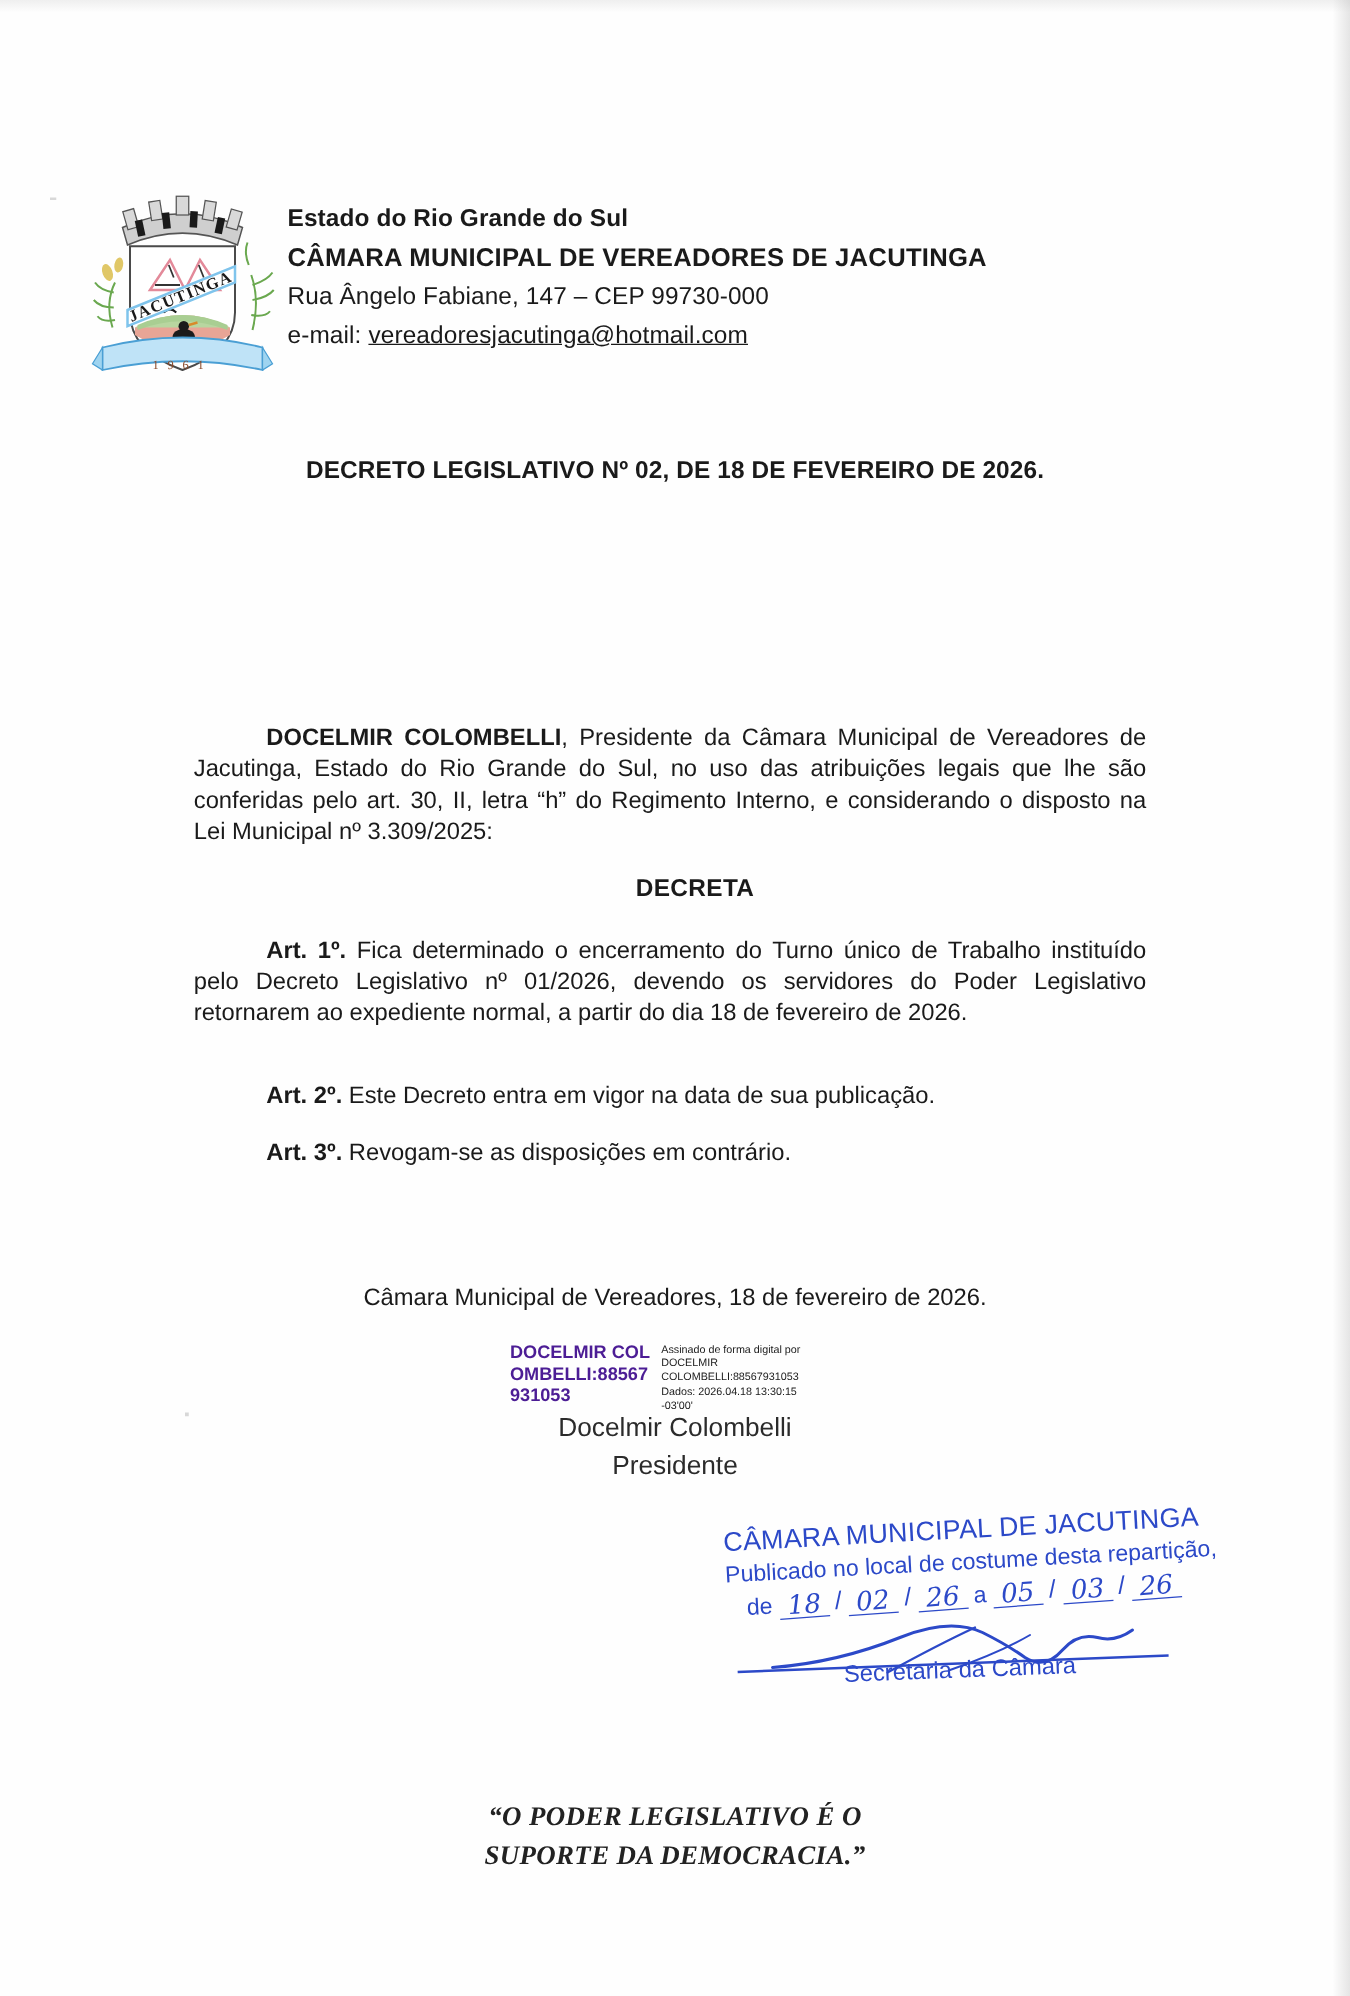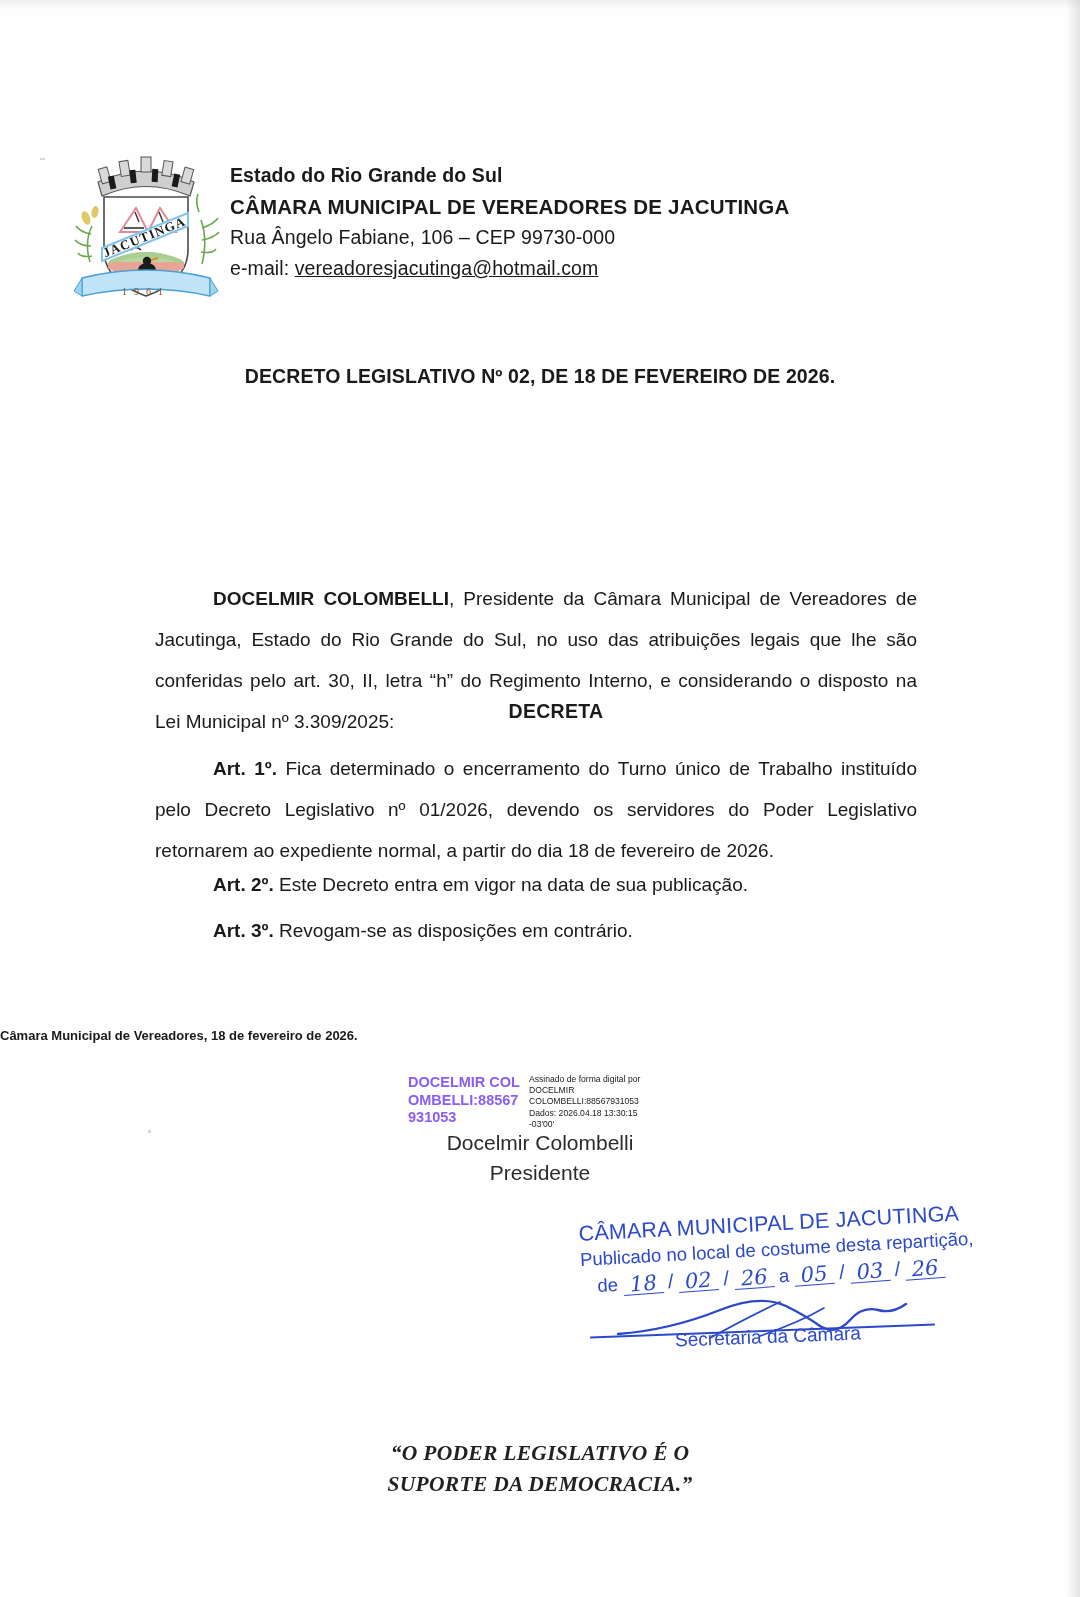--- a/index.html
+++ b/index.html
@@ -98,21 +98,21 @@
     font-size: 19px;
     line-height: 30px;
     text-align: justify;
     text-align-last: left;
   }
   .para {
     position: absolute;
     left: 155px;
     width: 762px;
     font-size: 19px;
-    line-height: 41px;
+    line-height: 25px;
     text-align: justify;
     text-align-last: left;
   }
   .para .ind {
     display: inline-block;
     width: 58px;
   }
   .para b { font-weight: bold; }
 
   #preamble { top: 578px; }
@@ -130,39 +130,38 @@
     font-weight: bold;
     letter-spacing: 0.3px;
     margin-left: 16px;
   }
 
   .closing {
     position: absolute;
     top: 1028px;
     left: 0;
     width: 1080px;
-    text-align: left;
-    font-size: 13px;
-    font-weight: bold;
+    text-align: center;
+    font-size: 19px;
   }
 
   
   .digsig {
     position: absolute;
     top: 1074px;
     left: 408px;
     width: 260px;
     display: flex;
     gap: 9px;
   }
   .digsig-name {
     font-size: 14.5px;
     line-height: 17.5px;
     font-weight: 600;
-    color: #8b5cf6;
+    color: #4c1d95;
     width: 112px;
     word-break: break-all;
   }
   .digsig-detail {
     font-size: 8.6px;
     line-height: 11.2px;
     color: #1b1b1b;
     width: 132px;
     word-break: break-word;
   }
@@ -340,21 +339,21 @@
         <path d="M20 128 Q84 112 148 128 L148 146 Q84 132 20 146 Z" fill="#bfe3f7" stroke="#4a9fd4" stroke-width="1.4"></path>
         <path d="M20 128 L12 141 L20 146 Z" fill="#9fd4f0" stroke="#4a9fd4" stroke-width="1"></path>
         <path d="M148 128 L156 141 L148 146 Z" fill="#9fd4f0" stroke="#4a9fd4" stroke-width="1"></path>
         <text x="84" y="145" font-family="Liberation Serif, serif" font-size="10" fill="#8a4a2a" text-anchor="middle" letter-spacing="7">1961</text>
       </svg>
     </div>
 
     <div class="header-text">
       <div class="ln b">Estado do Rio Grande do Sul</div>
       <div class="ln big">CÂMARA MUNICIPAL DE VEREADORES DE JACUTINGA</div>
-      <div class="ln">Rua Ângelo Fabiane, 106 – CEP 99730-000</div>
+      <div class="ln">Rua Ângelo Fabiane, 147 – CEP 99730-000</div>
       <div class="ln"><span>e-mail: </span><span class="email-link">vereadoresjacutinga@hotmail.com</span></div>
     </div>
   </div>
 
   <div class="doc-title">DECRETO LEGISLATIVO Nº 02, DE 18 DE FEVEREIRO DE 2026.</div>
 
 
   <div class="para" id="preamble">
     <span class="ind"></span><b>DOCELMIR COLOMBELLI</b><span>, Presidente da Câmara Municipal de Vereadores de Jacutinga, Estado do Rio Grande do Sul, no uso das atribuições legais que lhe são conferidas pelo art. 30, II, letra “h” do Regimento Interno, e considerando o disposto na Lei Municipal nº 3.309/2025:</span>
   </div>

